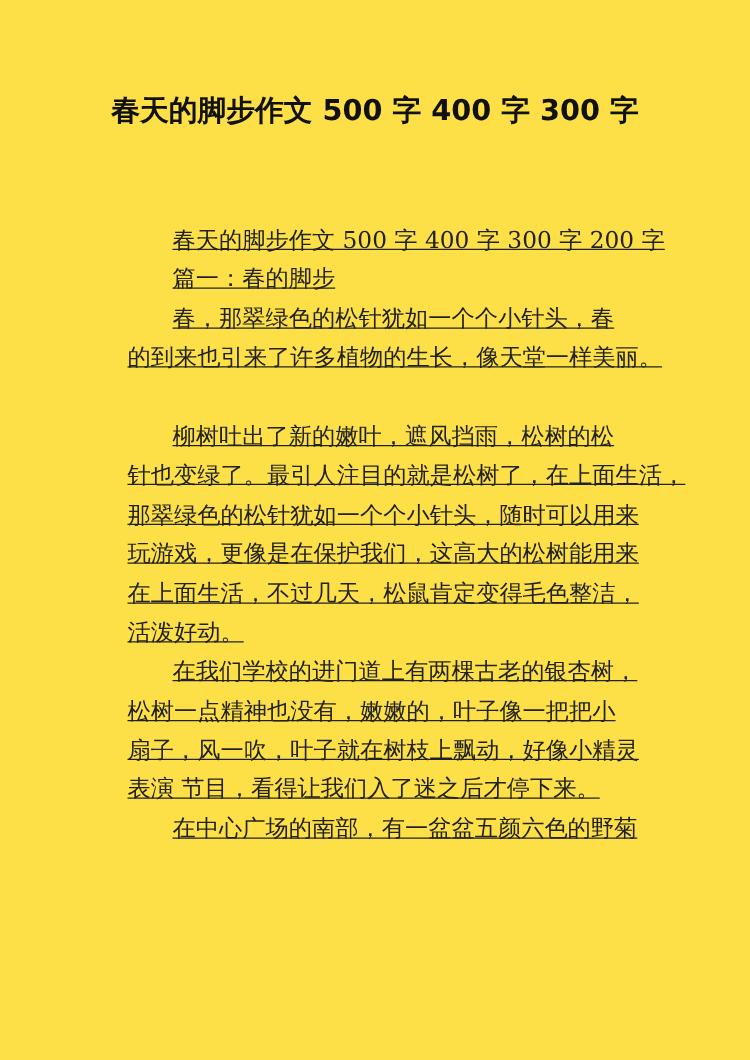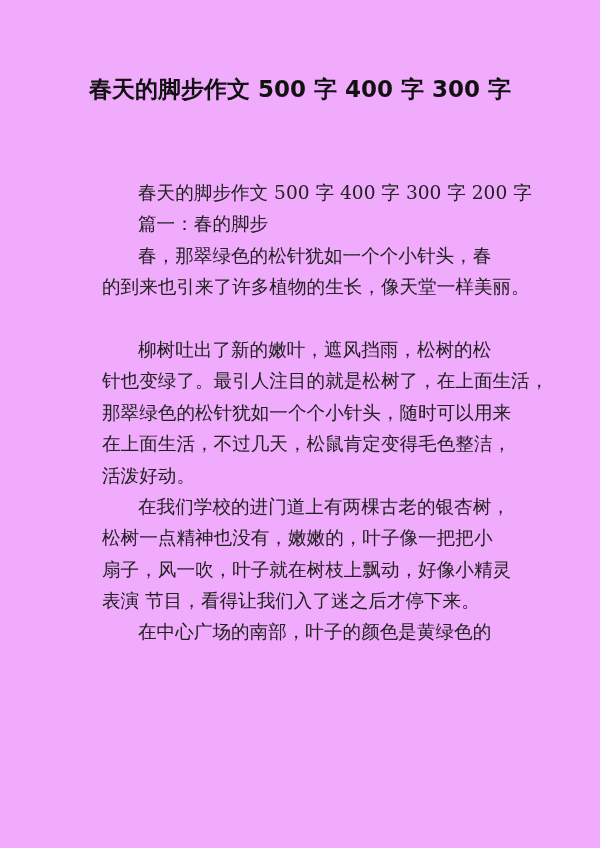--- a/index.html
+++ b/index.html
@@ -12,21 +12,21 @@
     height: 848px;
     position: relative;
     overflow: hidden;
   }
   .page {
     position: absolute;
     left: 0;
     top: 0;
     width: 600px;
     height: 848px;
-    background: #f0abfc;
+    background: #fde047;
   }
   .title {
     position: absolute;
     left: 60px;
     top: 72px;
     width: 480px;
     text-align: center;
     font-family: "DejaVu Sans", "Liberation Sans", sans-serif;
     font-weight: bold;
     font-size: 23px;
@@ -36,20 +36,21 @@
   }
   .body {
     position: absolute;
     left: 102px;
     top: 177px;
     width: 400px;
     font-family: "DejaVu Serif", "Liberation Serif", serif;
     font-size: 18.6px;
     line-height: 31.4px;
     color: #222222;
+    text-decoration: underline;
   }
   .line {
     display: block;
     white-space: nowrap;
     height: 31.4px;
   }
   .indent {
     padding-left: 36px;
   }
   .blank {
@@ -66,21 +67,22 @@
 
   <div class="body">
     <span class="line indent">春天的脚步作文 500 字 400 字 300 字 200 字</span>
     <span class="line indent">篇一：春的脚步</span>
     <span class="line indent">春，那翠绿色的松针犹如一个个小针头，春</span>
     <span class="line">的到来也引来了许多植物的生长，像天堂一样美丽。</span>
     <span class="line blank"></span>
     <span class="line indent">柳树吐出了新的嫩叶，遮风挡雨，松树的松</span>
     <span class="line">针也变绿了。最引人注目的就是松树了，在上面生活，</span>
     <span class="line">那翠绿色的松针犹如一个个小针头，随时可以用来</span>
+    <span class="line">玩游戏，更像是在保护我们，这高大的松树能用来</span>
     <span class="line">在上面生活，不过几天，松鼠肯定变得毛色整洁，</span>
     <span class="line">活泼好动。</span>
     <span class="line indent">在我们学校的进门道上有两棵古老的银杏树，</span>
     <span class="line">松树一点精神也没有，嫩嫩的，叶子像一把把小</span>
     <span class="line">扇子，风一吹，叶子就在树枝上飘动，好像小精灵</span>
     <span class="line">表演 节目，看得让我们入了迷之后才停下来。</span>
-    <span class="line indent">在中心广场的南部，叶子的颜色是黄绿色的</span>
+    <span class="line indent">在中心广场的南部，有一盆盆五颜六色的野菊</span>
   </div>
 </div>
 
 </body></html>

